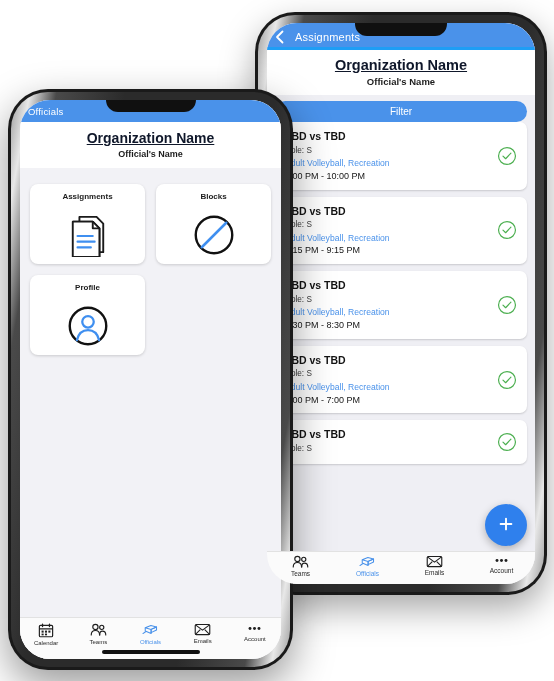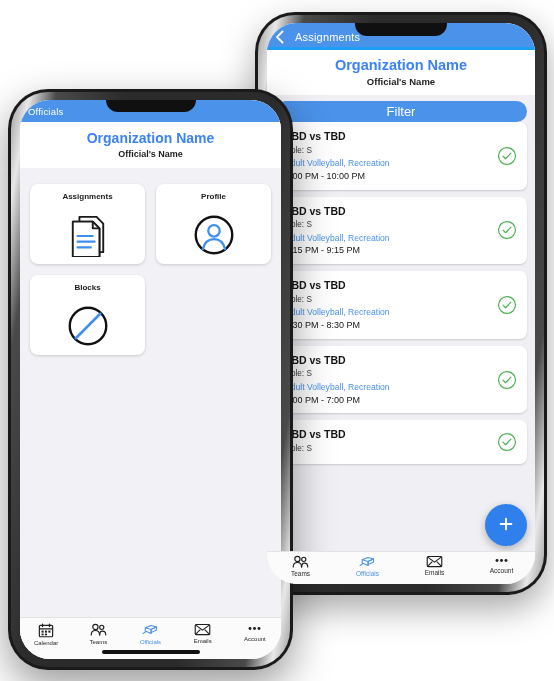--- a/index.html
+++ b/index.html
@@ -48,21 +48,21 @@
     background:#4a92ea;color:#fff;display:flex;align-items:center;
     box-sizing:border-box;position:relative;
   }
   .appbar .bar-underline{
     position:absolute;left:0;right:0;bottom:0;height:3px;background:#1e9ef5;
   }
   .back-chev{width:16px;height:16px;margin-left:5px;flex:0 0 auto;}
   .appbar-title{font-size:11px;letter-spacing:.2px;}
 
   .org-head{background:#fff;text-align:center;}
-  .org-name{font-weight:bold;color:#3b82f6;}
+  .org-name{font-weight:bold;color:#0f172a;text-decoration:underline;}
   .official-name{font-weight:bold;color:#1d1d1d;text-align:center;}
 
   .bottomnav{
     position:absolute;left:0;right:0;bottom:0;
     background:#fbfbfb;border-top:1px solid #e2e2e2;
     display:flex;align-items:flex-start;z-index:30;
   }
   .nav-item{flex:1;display:flex;flex-direction:column;align-items:center;gap:2px;}
   .nav-label{font-size:6.5px;color:#2a2a2a;line-height:1;}
   .nav-item.active .nav-label{color:#4a92ea;}
@@ -70,21 +70,21 @@
 
   
   #bk-body{position:absolute;left:0;right:0;top:0;bottom:0;background:#efeff4;}
   #bk-appbar{height:27px;padding-right:8px;}
   #bk-appbar .appbar-title{margin-left:7px;font-size:11px;}
   #bk-orghead{padding:7px 0 8px;}
   #bk-orghead .org-name{font-size:14.5px;}
   #bk-orghead .official-name{font-size:9.5px;margin-top:3px;}
   .filter-btn{
     margin:6px 8px 0;height:21px;border-radius:11px;background:#4a92ea;
-    color:#fff;font-size:13px;display:flex;align-items:center;justify-content:center;
+    color:#fff;font-size:10px;display:flex;align-items:center;justify-content:center;
     border:none;width:calc(100% - 16px);box-sizing:border-box;
     font-family:"Liberation Sans",sans-serif;
   }
   #bk-list{position:absolute;left:0;right:0;top:99px;bottom:29px;overflow:hidden;}
   .assign-card{
     background:#fff;border-radius:7px;margin:0 8px 7px;
     padding:8px 10px;display:flex;align-items:center;
     box-shadow:0 1px 2px rgba(0,0,0,.16);position:relative;
   }
   .assign-card::before{
@@ -316,36 +316,36 @@
                 <path d="M5 9 H26 L33 16 V46" fill="#ffffff" stroke="#1a1a1a" stroke-width="2" stroke-linejoin="round"></path>
                 <path d="M5 9 H26 L33 16 V46 H5 Z" fill="#ffffff" stroke="#1a1a1a" stroke-width="2" stroke-linejoin="round"></path>
                 <path d="M26 9 V16 H33" fill="none" stroke="#1a1a1a" stroke-width="2" stroke-linejoin="round"></path>
                 <path d="M10 24 H26 M10 30 H28 M10 36 H24" stroke="#3f8ff0" stroke-width="2.2" stroke-linecap="round"></path>
               </svg>
             </span>
           </div>
 
 
           <div class="tile">
+            <span class="tile-label">Blocks</span>
+            <span class="tile-ico">
+              <svg viewBox="0 0 46 46" width="42" height="42">
+                <circle cx="23" cy="23" r="20" fill="#ffffff" stroke="#111111" stroke-width="2.6"></circle>
+                <path d="M9.6 36.4 L36.4 9.6" stroke="#3f8ff0" stroke-width="2.8" stroke-linecap="round"></path>
+              </svg>
+            </span>
+          </div>
+
+          <div class="tile">
             <span class="tile-label">Profile</span>
             <span class="tile-ico">
               <svg viewBox="0 0 46 46" width="42" height="42">
                 <circle cx="23" cy="23" r="20" fill="#ffffff" stroke="#111111" stroke-width="2.6"></circle>
                 <circle cx="23" cy="18.4" r="6.3" fill="none" stroke="#3f8ff0" stroke-width="2.5"></circle>
                 <path d="M10.8 38.5 C12.6 31.2 17.4 27.6 23 27.6 C28.6 27.6 33.4 31.2 35.2 38.5" fill="none" stroke="#3f8ff0" stroke-width="2.5" stroke-linecap="round"></path>
-              </svg>
-            </span>
-          </div>
-
-          <div class="tile">
-            <span class="tile-label">Blocks</span>
-            <span class="tile-ico">
-              <svg viewBox="0 0 46 46" width="42" height="42">
-                <circle cx="23" cy="23" r="20" fill="#ffffff" stroke="#111111" stroke-width="2.6"></circle>
-                <path d="M9.6 36.4 L36.4 9.6" stroke="#3f8ff0" stroke-width="2.8" stroke-linecap="round"></path>
               </svg>
             </span>
           </div>
 
         </div>
 
         <div class="bottomnav" id="ft-nav">
           <div class="nav-item">
             <span class="nav-ico">
               <svg viewBox="0 0 20 19" width="16" height="15">

